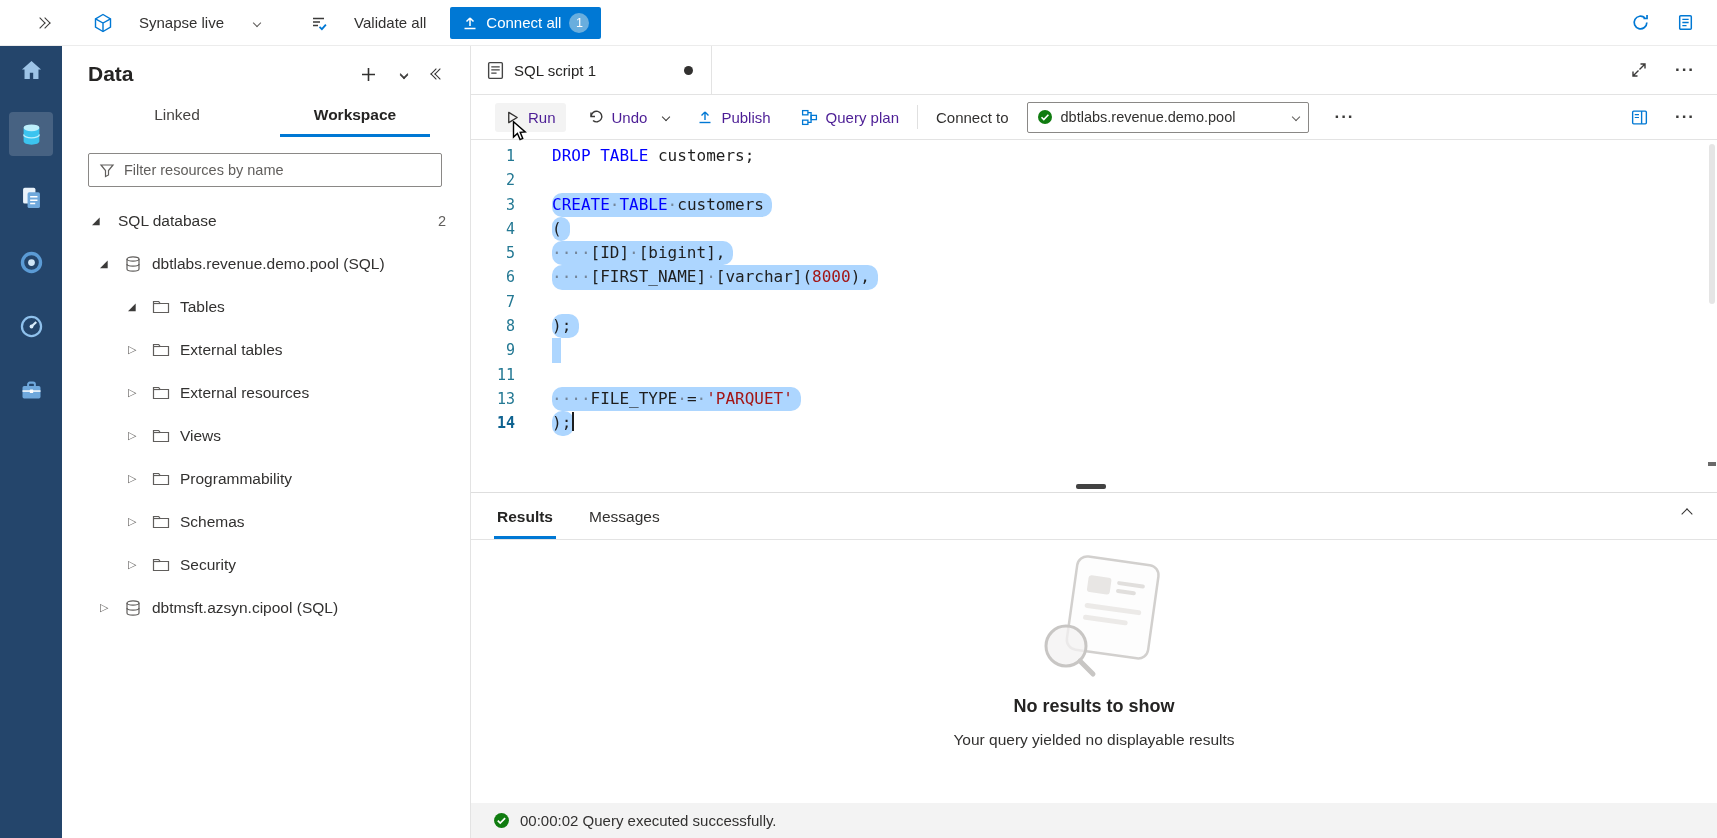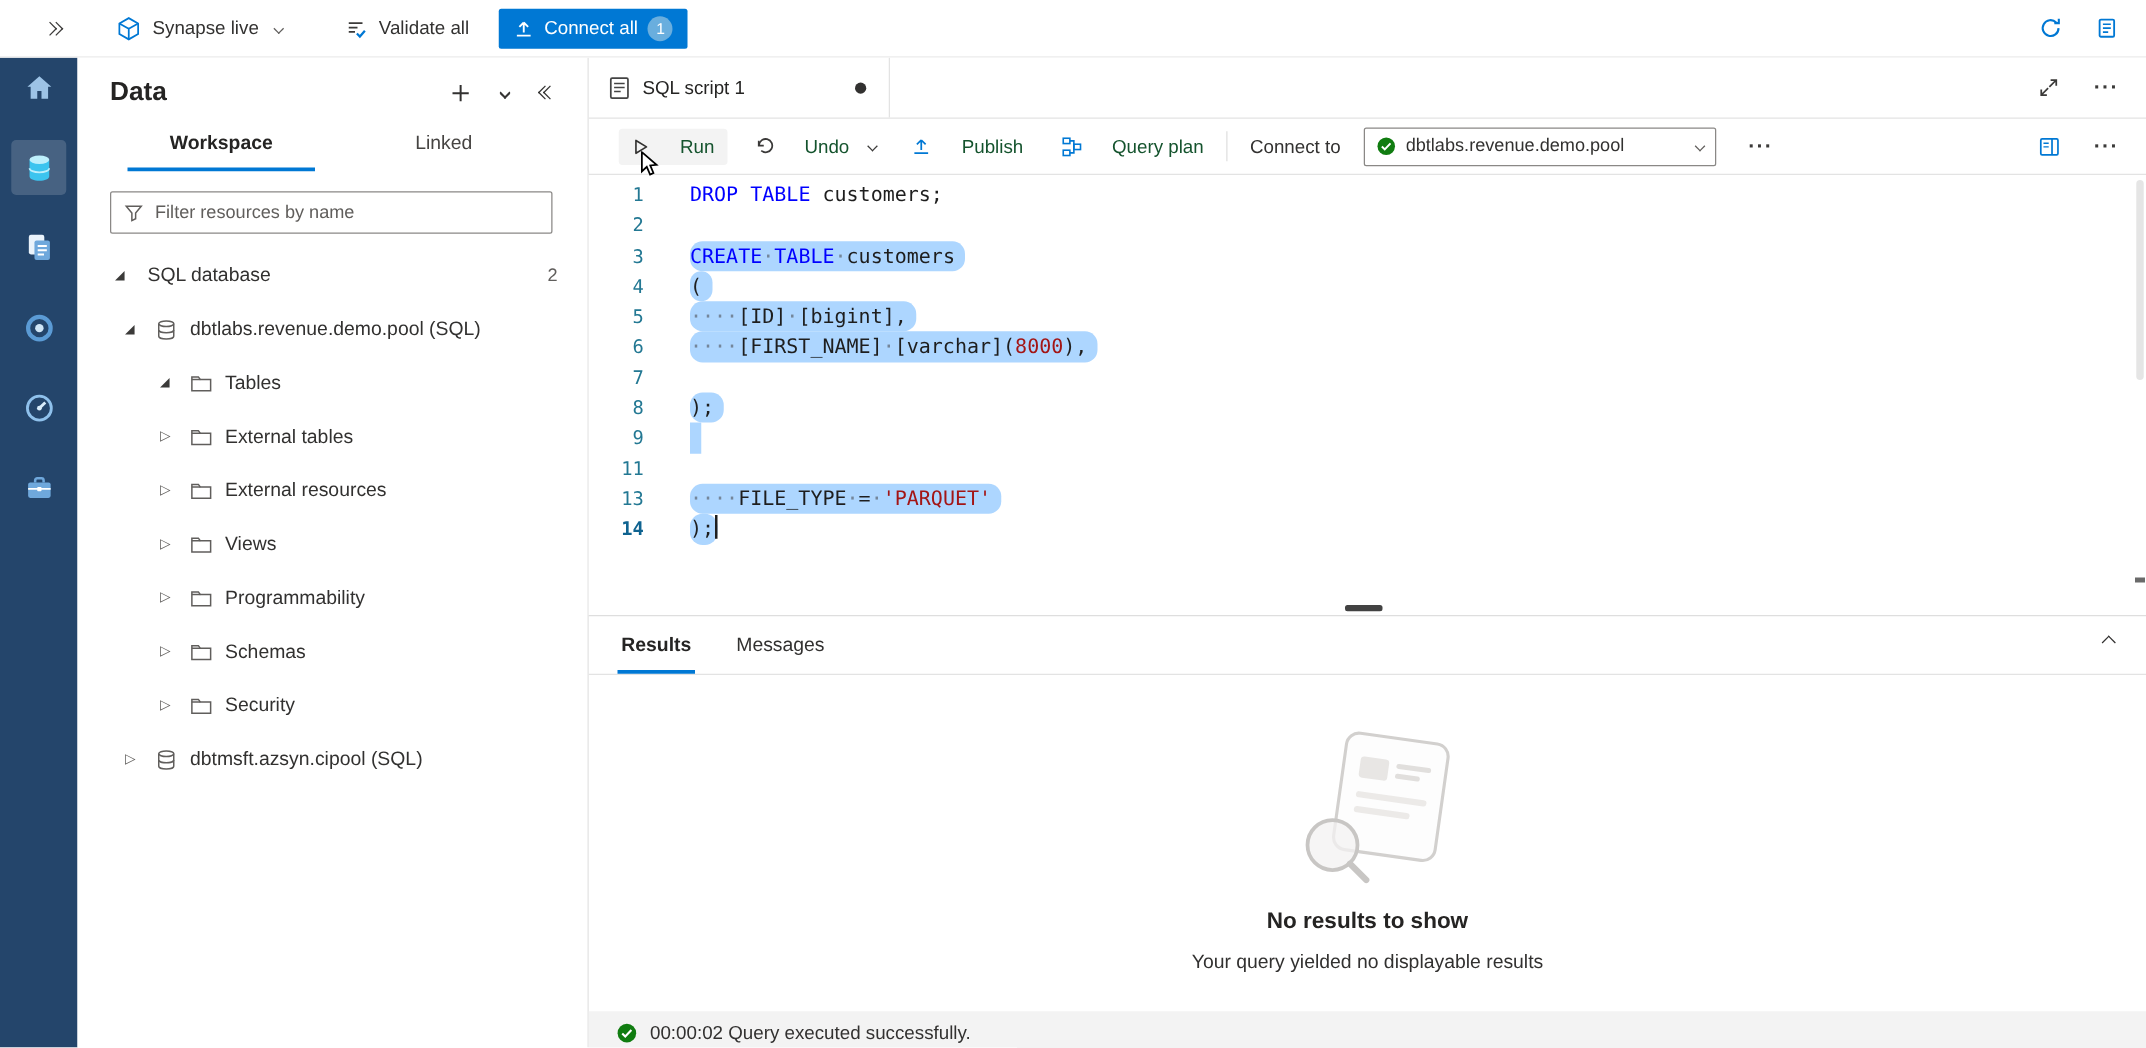--- a/index.html
+++ b/index.html
@@ -11,21 +11,21 @@
   .chev.down  { transform:rotate(45deg); }
   .chev.up    { transform:rotate(-135deg); }
   .chev.left  { transform:rotate(135deg); }
   .chev.right { transform:rotate(-45deg); }
   .chev.sm { width:6px; height:6px; border-width:1.5px; }
 
   
   .topbar { height:46px; display:flex; align-items:center; background:#fff; border-bottom:1px solid #ececec; position:relative; z-index:5; }
   .tb-chevrons { margin-left:36px; display:flex; color:#3b3a39; }
   .tb-chevrons .chev + .chev { margin-left:-3px; }
-  .tb-item { display:flex; align-items:center; gap:9px; font-size:15px; color:#323130; padding:6px 8px; }
+  .tb-item { display:flex; align-items:center; gap:26px; font-size:15px; color:#323130; padding:6px 8px; }
   .tb-synapse { margin-left:36px; }
   .tb-validate { margin-left:34px; }
   .tb-item .chev { color:#605e5c; margin-left:4px; }
   .publish-btn { margin-left:16px; display:flex; align-items:center; gap:8px; height:32px; padding:0 12px; background:#0078d4; color:#fff; border:none; border-radius:2px; font-size:15px; font-family:inherit; }
   .publish-badge { width:20px; height:20px; border-radius:50%; background:#69aede; color:#fff; font-size:12.5px; display:flex; align-items:center; justify-content:center; }
   .tb-right { margin-left:auto; display:flex; align-items:center; gap:26px; padding-right:22px; }
 
   
   .app-body { display:flex; height:792px; }
 
@@ -64,21 +64,21 @@
   
   .main { flex:1; display:flex; flex-direction:column; min-width:0; }
   .etabbar { height:49px; border-bottom:1px solid #e3e3e3; display:flex; align-items:center; flex:none; }
   .etab { height:100%; min-width:241px; display:flex; align-items:center; padding:0 18px 0 16px; border-right:1px solid #e3e3e3; }
   .etab-title { margin-left:10px; font-size:15px; color:#252423; }
   .dirty-dot { margin-left:auto; width:9px; height:9px; border-radius:50%; background:#323130; }
   .etab-right { margin-left:auto; display:flex; align-items:center; gap:28px; padding-right:22px; color:#3b3a39; }
   .more-dots { font-size:17px; font-weight:700; letter-spacing:1px; color:#3b3a39; line-height:0.4; }
 
   .etoolbar { height:45px; border-bottom:1px solid #e3e3e3; display:flex; align-items:center; padding:0 18px 0 24px; font-size:15px; flex:none; }
-  .tool { display:flex; align-items:center; gap:24px; color:#14532d; white-space:nowrap; }
+  .tool { display:flex; align-items:center; gap:8px; color:#4c1d95; white-space:nowrap; }
   .tool-run { background:#f3f3f3; border-radius:3px; padding:6px 10px; }
   .tool-undo { margin-left:22px; }
   .tool-undo-chev { margin-left:16px; color:#3b3a39; }
   .tool-publish { margin-left:28px; }
   .tool-qplan { margin-left:30px; }
   .etool-div { width:1px; height:24px; background:#e0e0e0; margin:0 18px; }
   .connect-label { color:#323130; }
   .pool-select { margin-left:18px; display:flex; align-items:center; gap:8px; border:1px solid #8a8886; border-radius:2px; height:31px; padding:0 9px; width:282px; font-size:14.5px; }
   .pool-select .chev { margin-left:auto; color:#605e5c; }
   .tool-more { margin-left:26px; }
@@ -98,21 +98,21 @@
   .tk-s { color:#a31515; }
   .tk-n { color:#a31515; }
   .tk-p { color:#1e1e1e; }
   .tk-w { color:#74869a; }
   .cursor { display:inline-block; width:2px; height:19px; background:#1e1e1e; margin-left:1px; vertical-align:-3px; }
   .hthumb { position:absolute; bottom:3px; left:605px; width:30px; height:5px; background:#424242; border-radius:2px; }
   .vthumb { position:absolute; top:4px; right:2px; width:6px; height:160px; background:rgba(0,0,0,0.10); border-radius:3px; }
   .ruler-mark { position:absolute; right:1px; top:322px; width:8px; height:4px; background:#6a6a6a; }
 
   
-  .results { flex:1; border-top:1px solid #dedede; display:flex; flex-direction:column; min-height:0;gap:30px; }
+  .results { flex:1; border-top:1px solid #dedede; display:flex; flex-direction:column; min-height:0; }
   .r-tabs { height:47px; flex:none; border-bottom:1px solid #e3e3e3; display:flex; align-items:flex-end; padding:0 26px; gap:36px; }
   .r-tab { padding-bottom:13px; font-size:15.5px; color:#323130; position:relative; }
   .r-tab.active { font-weight:700; color:#252423; }
   .r-tab.active::after { content:""; position:absolute; left:-3px; right:-3px; bottom:0; height:3px; background:#0078d4; }
   .r-collapse { margin-left:auto; align-self:center; color:#323130; padding-bottom:4px; }
   .r-body { flex:1; display:flex; flex-direction:column; align-items:center; padding-top:12px; }
   .r-title { margin-top:2px; font-size:18px; font-weight:700; color:#252423; }
   .r-sub { margin-top:14px; font-size:15.5px; color:#323130; }
   .r-status { height:35px; flex:none; background:#f3f3f3; display:flex; align-items:center; padding-left:22px; gap:10px; font-size:15px; color:#323130; }
 
@@ -247,22 +247,22 @@
             <span class="chev down sm"></span>
           </span>
         <span class="dbl-left" style="display:flex">
             <span class="chev left"></span>
             <span class="chev left"></span>
           </span>
       </div>
     </div>
 
     <div class="dp-tabs">
+        <div class="dp-tab">Linked</div>
         <div class="dp-tab active">Workspace</div>
-        <div class="dp-tab">Linked</div>
       </div>
 
     <div class="dp-filter">
       <span style="display:flex">
         <svg width="16" height="16" viewBox="0 0 16 16">
             <path d="M2 3h12L9.5 8.5V13l-3 1.5V8.5z" fill="none" stroke="#605e5c" stroke-width="1.2"></path>
           </svg>
       </span>
       <input type="text" placeholder="Filter resources by name" style="">
     </div>

